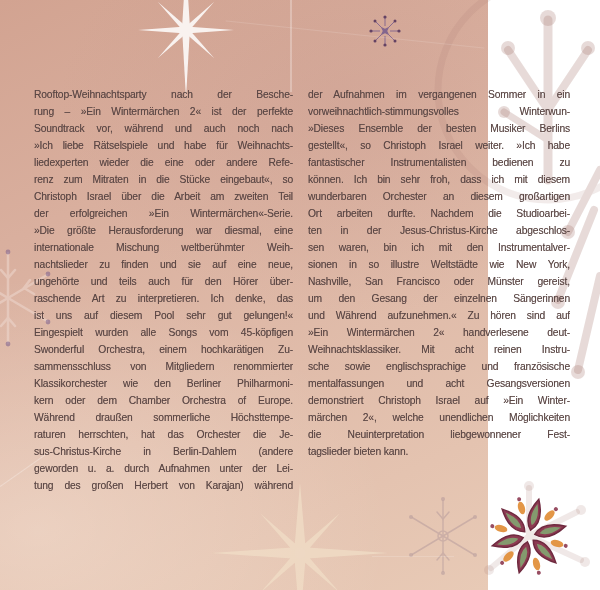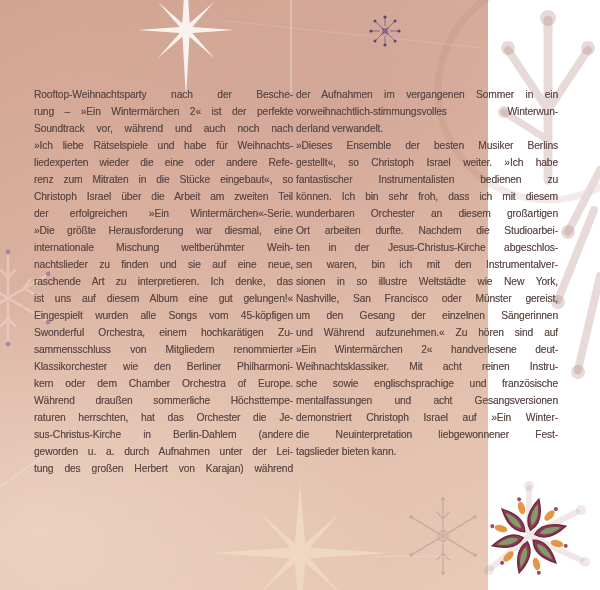--- a/index.html
+++ b/index.html
@@ -19,21 +19,21 @@
   .blur1{filter:blur(0.7px);}
   .blur2{filter:blur(0.5px);}
   .col{
     position:absolute;top:86px;
     color:#5b4745;
     font-size:10.3px;
     letter-spacing:-0.15px;
     text-shadow:0 0 0.4px rgba(91,71,69,0.55);
   }
   .col-left{left:34px;width:259px;}
-  .col-right{left:296px;width:262px;}
+  .col-right{left:308px;width:262px;}
   .tline{
     height:17px;line-height:17px;overflow:hidden;
     text-align:justify;text-align-last:justify;
     white-space:normal;
   }
   .tline.short{text-align-last:left;}
   .crease{position:absolute;background:rgba(255,255,255,0.28);filter:blur(0.4px);}
   .crease-v{left:290px;top:0;width:1.5px;height:92px;}
   .crease-d1{left:225px;top:34px;width:260px;height:1.2px;transform:rotate(6deg);background:rgba(255,255,255,0.13);}
   .crease-d2{left:-8px;top:470px;width:62px;height:1.4px;transform:rotate(-35deg);}
@@ -272,52 +272,53 @@
       <div class="tline">rung – »Ein Wintermärchen 2« ist der perfekte</div>
       <div class="tline">Soundtrack vor, während und auch noch nach</div>
       <div class="tline">»Ich liebe Rätselspiele und habe für Weihnachts-</div>
       <div class="tline">liedexperten wieder die eine oder andere Refe-</div>
       <div class="tline">renz zum Mitraten in die Stücke eingebaut«, so</div>
       <div class="tline">Christoph Israel über die Arbeit am zweiten Teil</div>
       <div class="tline">der erfolgreichen »Ein Wintermärchen«-Serie.</div>
       <div class="tline">»Die größte Herausforderung war diesmal, eine</div>
       <div class="tline">internationale Mischung weltberühmter Weih-</div>
       <div class="tline">nachtslieder zu finden und sie auf eine neue,</div>
+      <div class="tline">ungehörte und teils auch für den Hörer über-</div>
       <div class="tline">raschende Art zu interpretieren. Ich denke, das</div>
-      <div class="tline">ist uns auf diesem Album eine gut gelungen!«</div>
+      <div class="tline">ist uns auf diesem Pool sehr gut gelungen!«</div>
       <div class="tline">Eingespielt wurden alle Songs vom 45-köpfigen</div>
       <div class="tline">Swonderful Orchestra, einem hochkarätigen Zu-</div>
       <div class="tline">sammensschluss von Mitgliedern renommierter</div>
       <div class="tline">Klassikorchester wie den Berliner Philharmoni-</div>
       <div class="tline">kern oder dem Chamber Orchestra of Europe.</div>
       <div class="tline">Während draußen sommerliche Höchsttempe-</div>
       <div class="tline">raturen herrschten, hat das Orchester die Je-</div>
       <div class="tline">sus-Christus-Kirche in Berlin-Dahlem (andere</div>
       <div class="tline">geworden u. a. durch Aufnahmen unter der Lei-</div>
       <div class="tline">tung des großen Herbert von Karajan) während</div>
     </div>
 
   <div class="col col-right">
       <div class="tline">der Aufnahmen im vergangenen Sommer in ein</div>
       <div class="tline">vorweihnachtlich-stimmungsvolles Winterwun-</div>
-      <div class="tline short">derland verwandelt.</div>
       <div class="tline">»Dieses Ensemble der besten Musiker Berlins</div>
       <div class="tline">gestellt«, so Christoph Israel weiter. »Ich habe</div>
       <div class="tline">fantastischer Instrumentalisten bedienen zu</div>
       <div class="tline">können. Ich bin sehr froh, dass ich mit diesem</div>
       <div class="tline">wunderbaren Orchester an diesem großartigen</div>
       <div class="tline">Ort arbeiten durfte. Nachdem die Studioarbei-</div>
       <div class="tline">ten in der Jesus-Christus-Kirche abgeschlos-</div>
       <div class="tline">sen waren, bin ich mit den Instrumentalver-</div>
       <div class="tline">sionen in so illustre Weltstädte wie New York,</div>
       <div class="tline">Nashville, San Francisco oder Münster gereist,</div>
       <div class="tline">um den Gesang der einzelnen Sängerinnen</div>
       <div class="tline">und Während aufzunehmen.« Zu hören sind auf</div>
       <div class="tline">»Ein Wintermärchen 2« handverlesene deut-</div>
       <div class="tline">Weihnachtsklassiker. Mit acht reinen Instru-</div>
       <div class="tline">sche sowie englischsprachige und französische</div>
       <div class="tline">mentalfassungen und acht Gesangsversionen</div>
       <div class="tline">demonstriert Christoph Israel auf »Ein Winter-</div>
+      <div class="tline">märchen 2«, welche unendlichen Möglichkeiten</div>
       <div class="tline">die Neuinterpretation liebgewonnener Fest-</div>
       <div class="tline short">tagslieder bieten kann.</div>
     </div>
 
 </div>
 
 </body></html>

